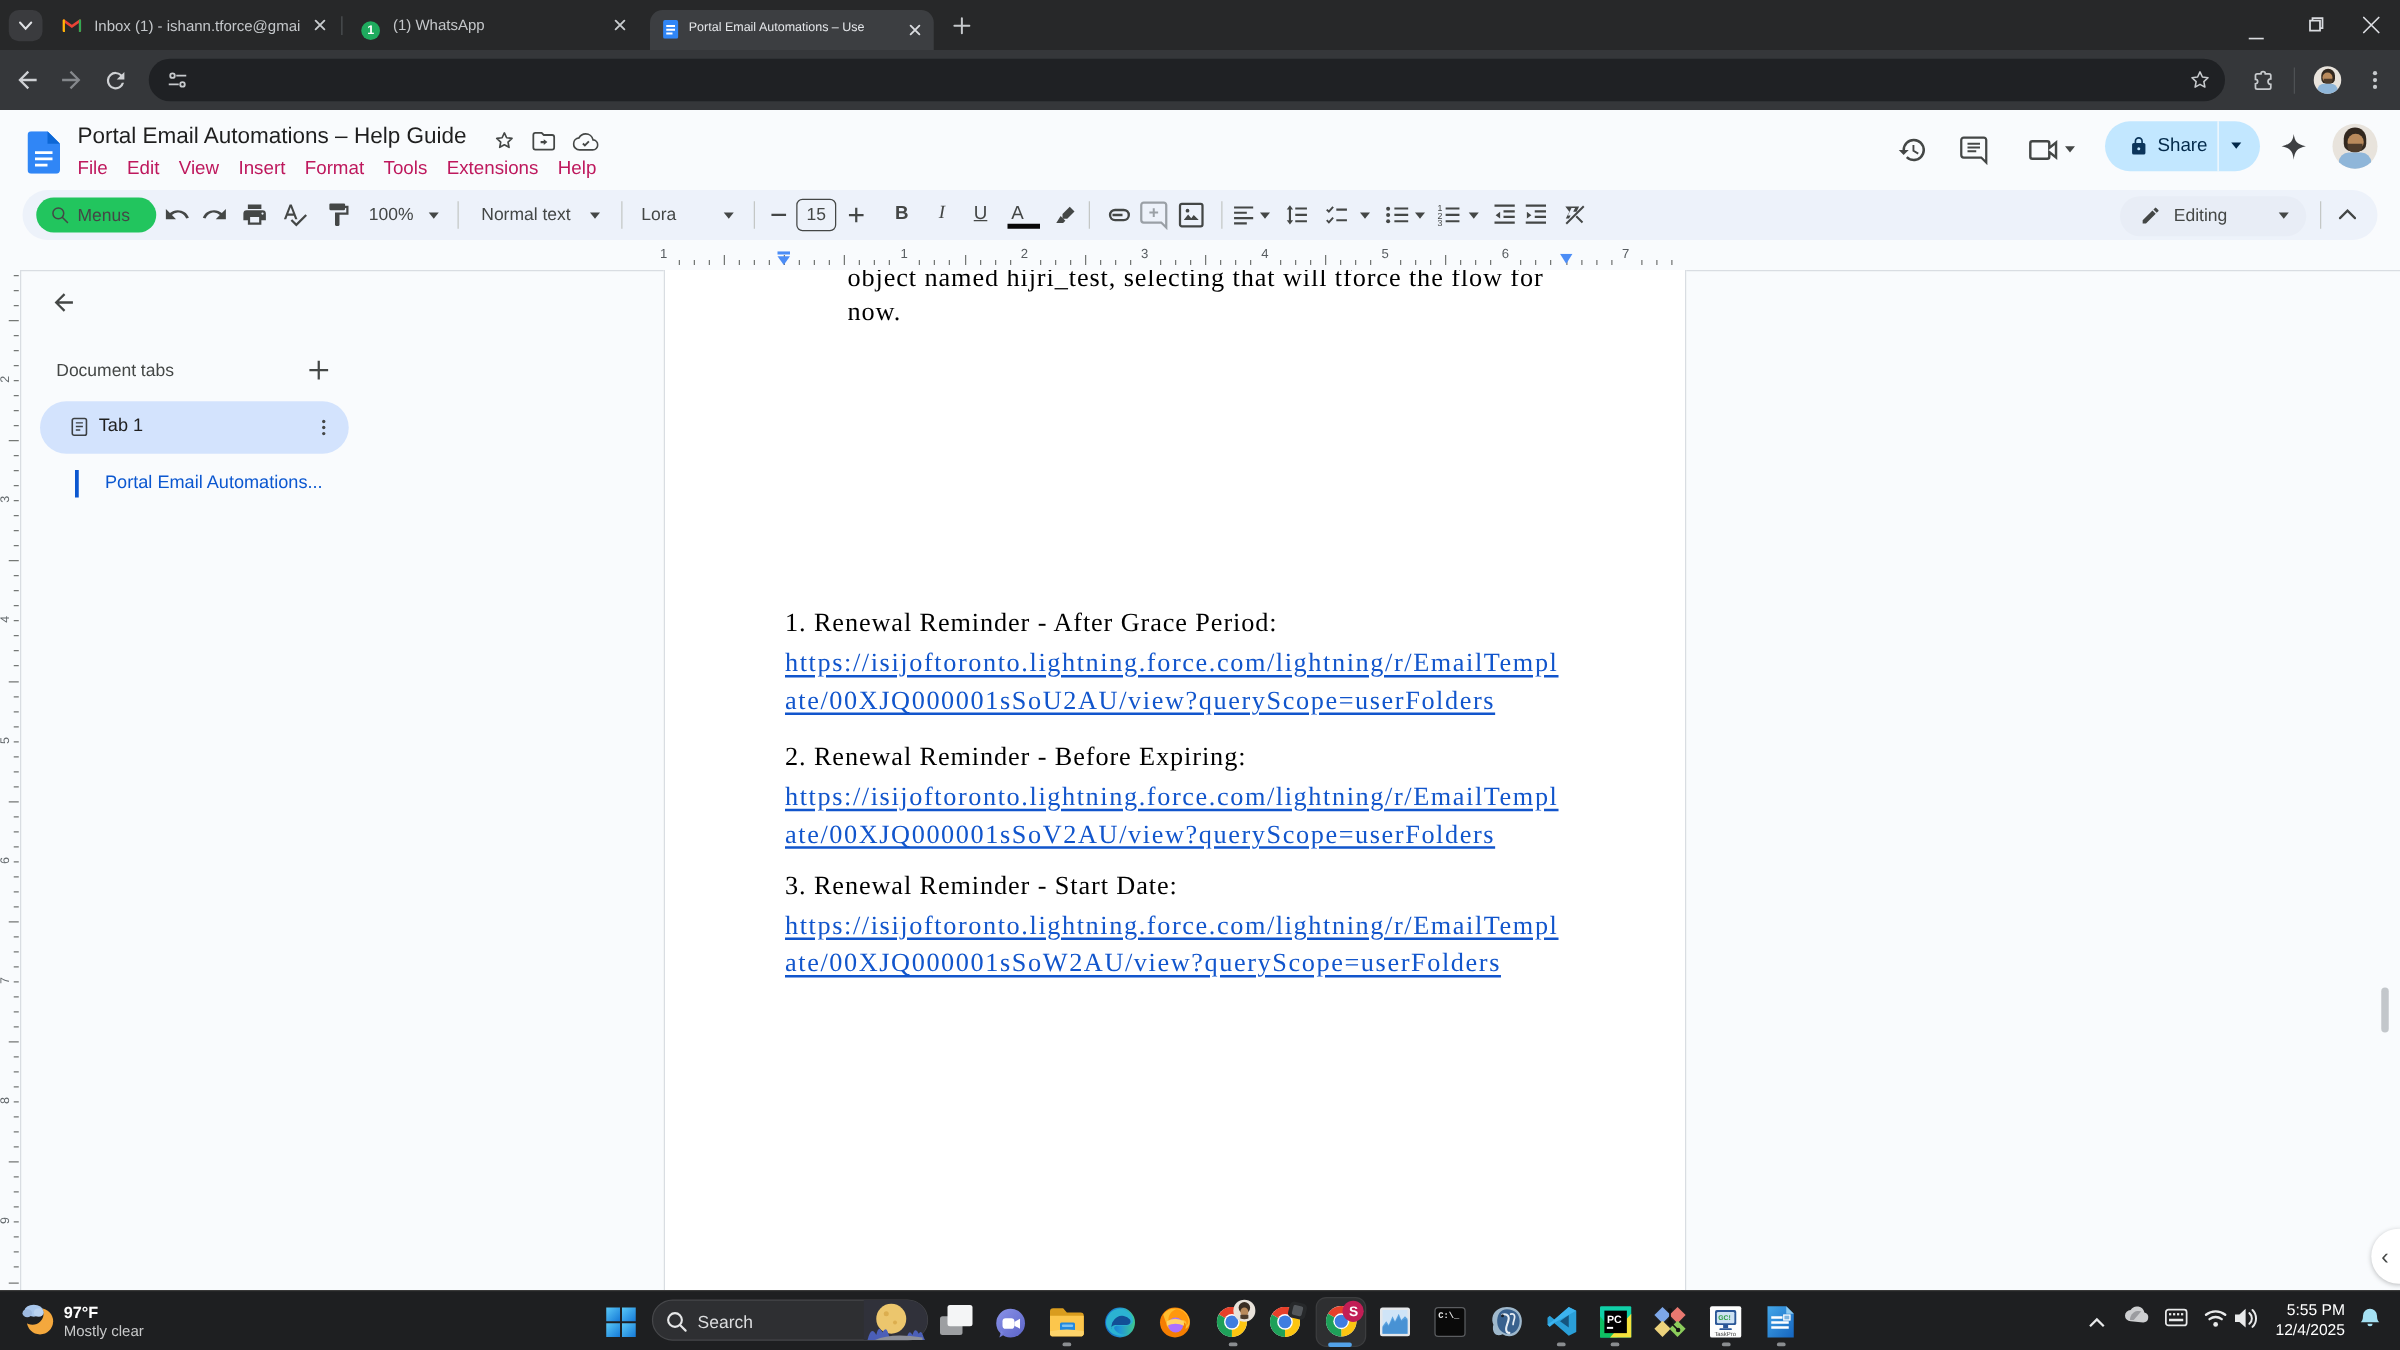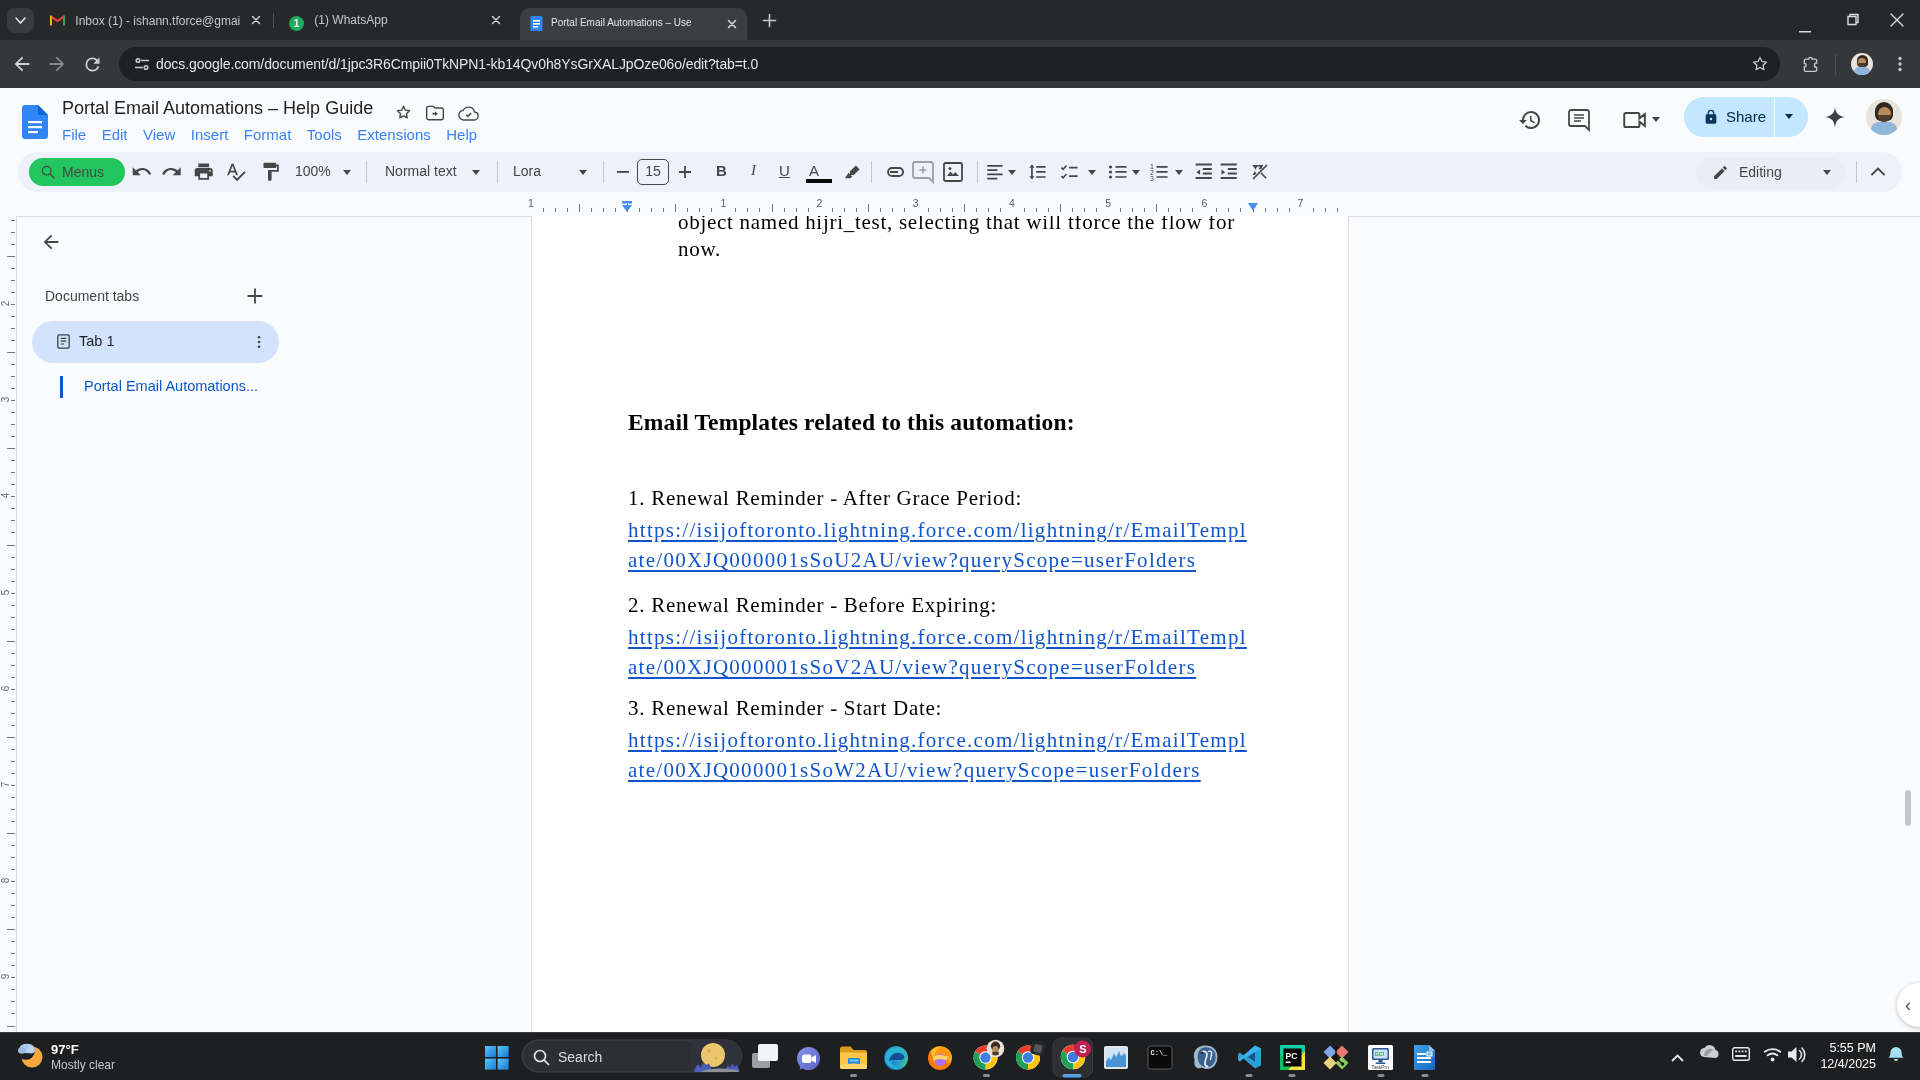--- a/index.html
+++ b/index.html
@@ -13,21 +13,21 @@
 .tabx { position:absolute; top:13px; width:14px; height:14px; color:#c8cbce; }
 .activetab { position:absolute; left:520px; top:8px; width:227px; height:32px; background:#3c3e41; border-radius:10px 10px 0 0; }
 .winctl { position:absolute; top:0; height:40px; color:#dadce0; }
 
 #navbar { position:absolute; left:0; top:40px; width:1920px; height:48px; background:#35373a; }
 #urlpill { position:absolute; left:119px; top:7px; width:1661px; height:34px; background:#1f2124; border-radius:17px; }
 #urltext { position:absolute; left:37px; top:9px; font-size:14px; color:#e4e6e9; letter-spacing:-0.1px; }
 
 #docsapp { position:absolute; left:0; top:88px; width:1920px; height:944px; background:#f9fbfd; }
 #doctitle { position:absolute; left:62px; top:10px; font-size:18px; color:#1f1f1f; }
-#menurow { position:absolute; left:62px; top:38px; font-size:15px; color:#3b82f6; }
+#menurow { position:absolute; left:62px; top:38px; font-size:15px; color:#be185d; }
 #menurow span { margin-right:15.5px; }
 #dtoolbar { position:absolute; left:18px; top:64px; width:1884px; height:40px; background:#edf2fa; border-radius:20px; }
 .ticon { position:absolute; top:8px; width:24px; height:24px; }
 .tsep { position:absolute; top:9px; width:1px; height:22px; background:#c4c7c5; }
 .tcaret { position:absolute; width:0; height:0; border-left:4.5px solid transparent; border-right:4.5px solid transparent; border-top:5px solid #444746; }
 #menuspill { position:absolute; left:11px; top:6px; width:96px; height:28px; background:#22c55e; border-radius:14px; }
 .tlabel { position:absolute; font-size:14px; color:#444746; }
 
 #hruler { position:absolute; left:0; top:108px; width:1920px; height:20px; }
 .rnum { position:absolute; top:3px; font-size:10.5px; color:#575c60; }
@@ -115,21 +115,20 @@
     </svg>
   <div id="urlpill">
     <div style="position:absolute; left:11px; top:5px; width:24px; height:24px;">
       <svg width="24" height="24" viewBox="0 0 24 24">
           <circle cx="8" cy="8.5" r="1.8" fill="none" stroke="#c7cacd" stroke-width="1.5"></circle>
           <path d="M11 8.5 H19" stroke="#c7cacd" stroke-width="1.5"></path>
           <circle cx="16" cy="15.5" r="1.8" fill="none" stroke="#c7cacd" stroke-width="1.5"></circle>
           <path d="M5 15.5 H13" stroke="#c7cacd" stroke-width="1.5"></path>
         </svg>
     </div>
-    <div id="urltext">docs.google.com/document/d/1jpc3R6Cmpii0TkNPN1-kb14Qv0h8YsGrXALJpOze06o/edit?tab=t.0</div>
     <svg width="20" height="20" viewBox="0 0 24 24" style="position:absolute; left:1631px; top:7px;">
         <path d="M12 4.2l2.3 4.9 5.4.7-4 3.7 1 5.3-4.7-2.6-4.7 2.6 1-5.3-4-3.7 5.4-.7z" fill="none" stroke="#c7cacd" stroke-width="1.5" stroke-linejoin="round"></path>
       </svg>
   </div>
   <svg width="21" height="21" viewBox="0 0 24 24" style="position:absolute; left:1800px; top:13px;">
       <path d="M19 11.5v-3a1.5 1.5 0 0 0-1.5-1.5H14a2 2 0 1 0-4 0H6.5A1.5 1.5 0 0 0 5 8.5V12a2 2 0 1 1 0 4v3.5A1.5 1.5 0 0 0 6.5 21h11a1.5 1.5 0 0 0 1.5-1.5v-3a2.5 2.5 0 0 1 0-5z" fill="none" stroke="#c7cacd" stroke-width="1.6"></path>
     </svg>
   <div style="position:absolute; left:1835px; top:54px; width:1px; height:21px; background:#4e5154; top:14px;"></div>
   <div style="position:absolute; left:1851px; top:53px;"></div>
   <div style="position:absolute; left:1851px; top:13px; width:22px; height:22px; border-radius:50%; background:#e8e3dc; overflow:hidden;">
@@ -493,21 +492,20 @@
             <circle cx="8" cy="13.5" r="1.5" fill="#444746"></circle>
           </svg>
       </div>
       <div style="position:absolute; left:44px; top:160px; width:2.5px; height:22px; background:#0b57d0;"></div>
       <div style="position:absolute; left:68px; top:162px; font-size:14.5px; color:#0b57d0;">Portal Email Automations...</div>
     </div>
 
     <div id="page">
       <div class="bodytext" style="left:146px; top:-9px;">object named hijri_test, selecting that will tforce the flow for</div>
       <div class="bodytext" style="left:146px; top:18px;">now.</div>
-      <div class="bodytext" style="left:96px; top:191px; font-size:23.5px; font-weight:bold; letter-spacing:0.15px;">Email Templates related to this automation:</div>
       <div class="bodytext" style="left:96px; top:267px;">1. Renewal Reminder - After Grace Period:<br>
         <a>https://isijoftoronto.lightning.force.com/lightning/r/EmailTempl</a><br>
         <a>ate/00XJQ000001sSoU2AU/view?queryScope=userFolders</a></div>
       <div class="bodytext" style="left:96px; top:374px;">2. Renewal Reminder - Before Expiring:<br>
         <a>https://isijoftoronto.lightning.force.com/lightning/r/EmailTempl</a><br>
         <a>ate/00XJQ000001sSoV2AU/view?queryScope=userFolders</a></div>
       <div class="bodytext" style="left:96px; top:477px;">3. Renewal Reminder - Start Date:<br>
         <a>https://isijoftoronto.lightning.force.com/lightning/r/EmailTempl</a><br>
         <a>ate/00XJQ000001sSoW2AU/view?queryScope=userFolders</a></div>
     </div>

